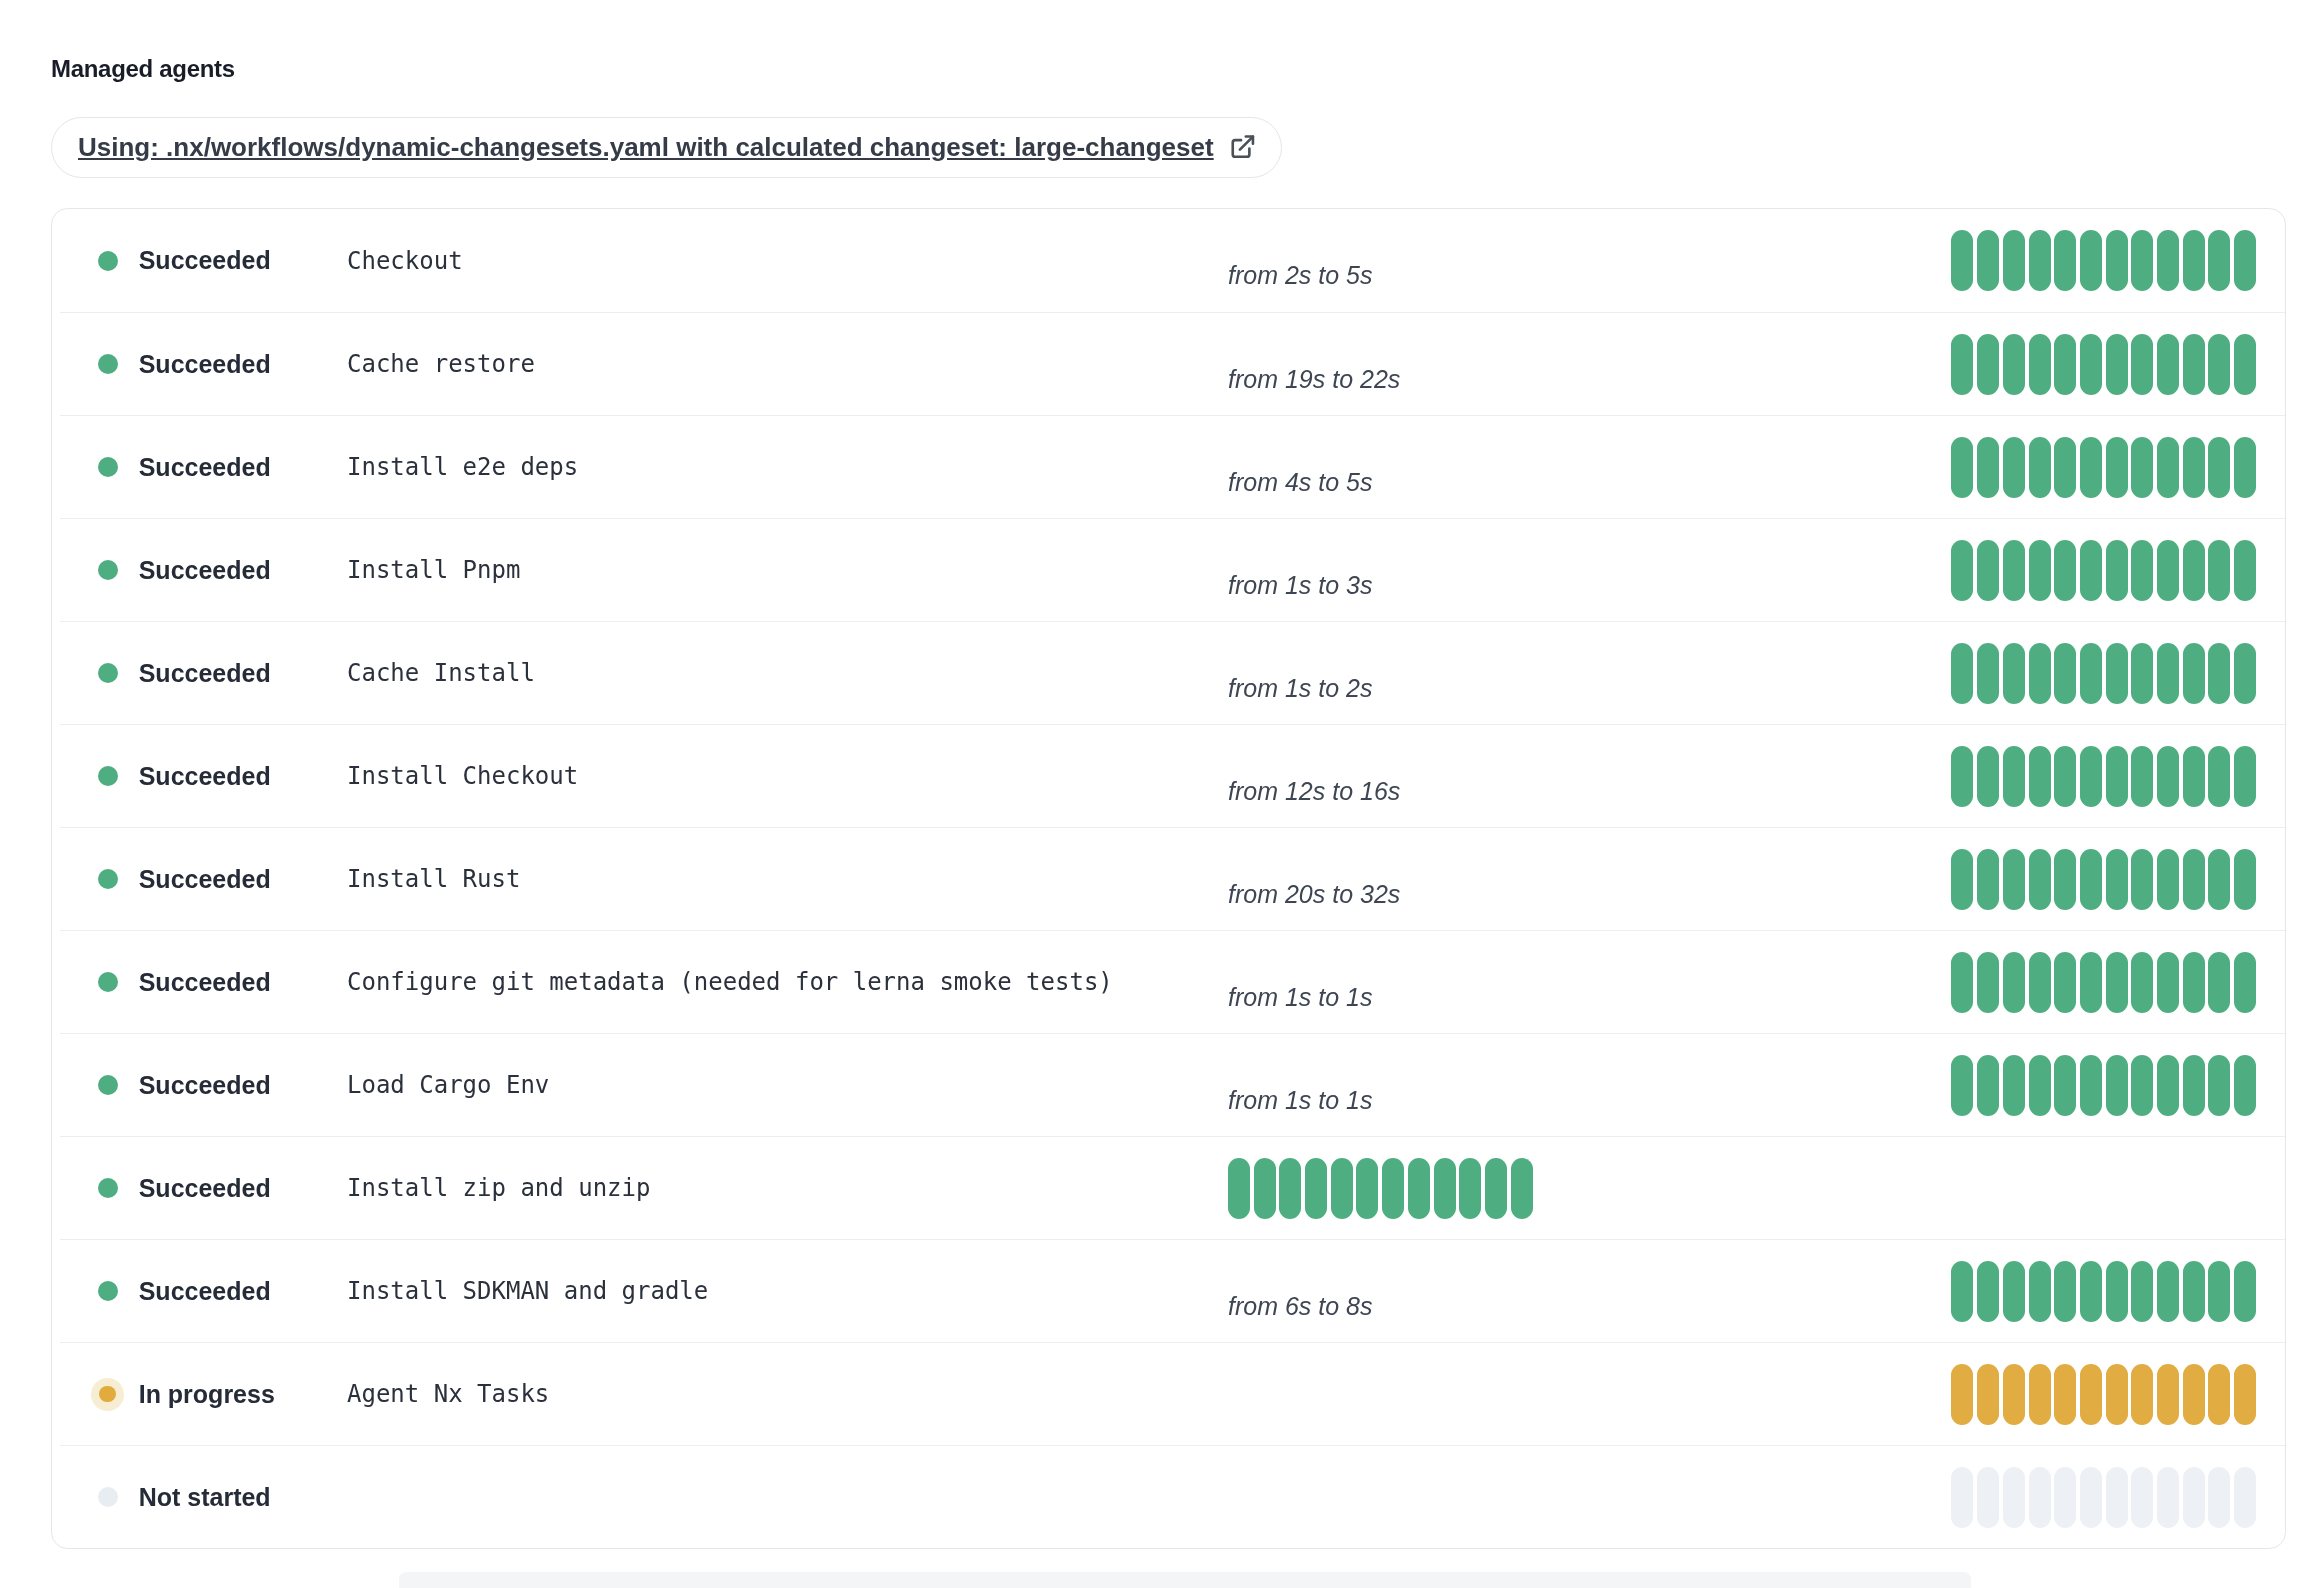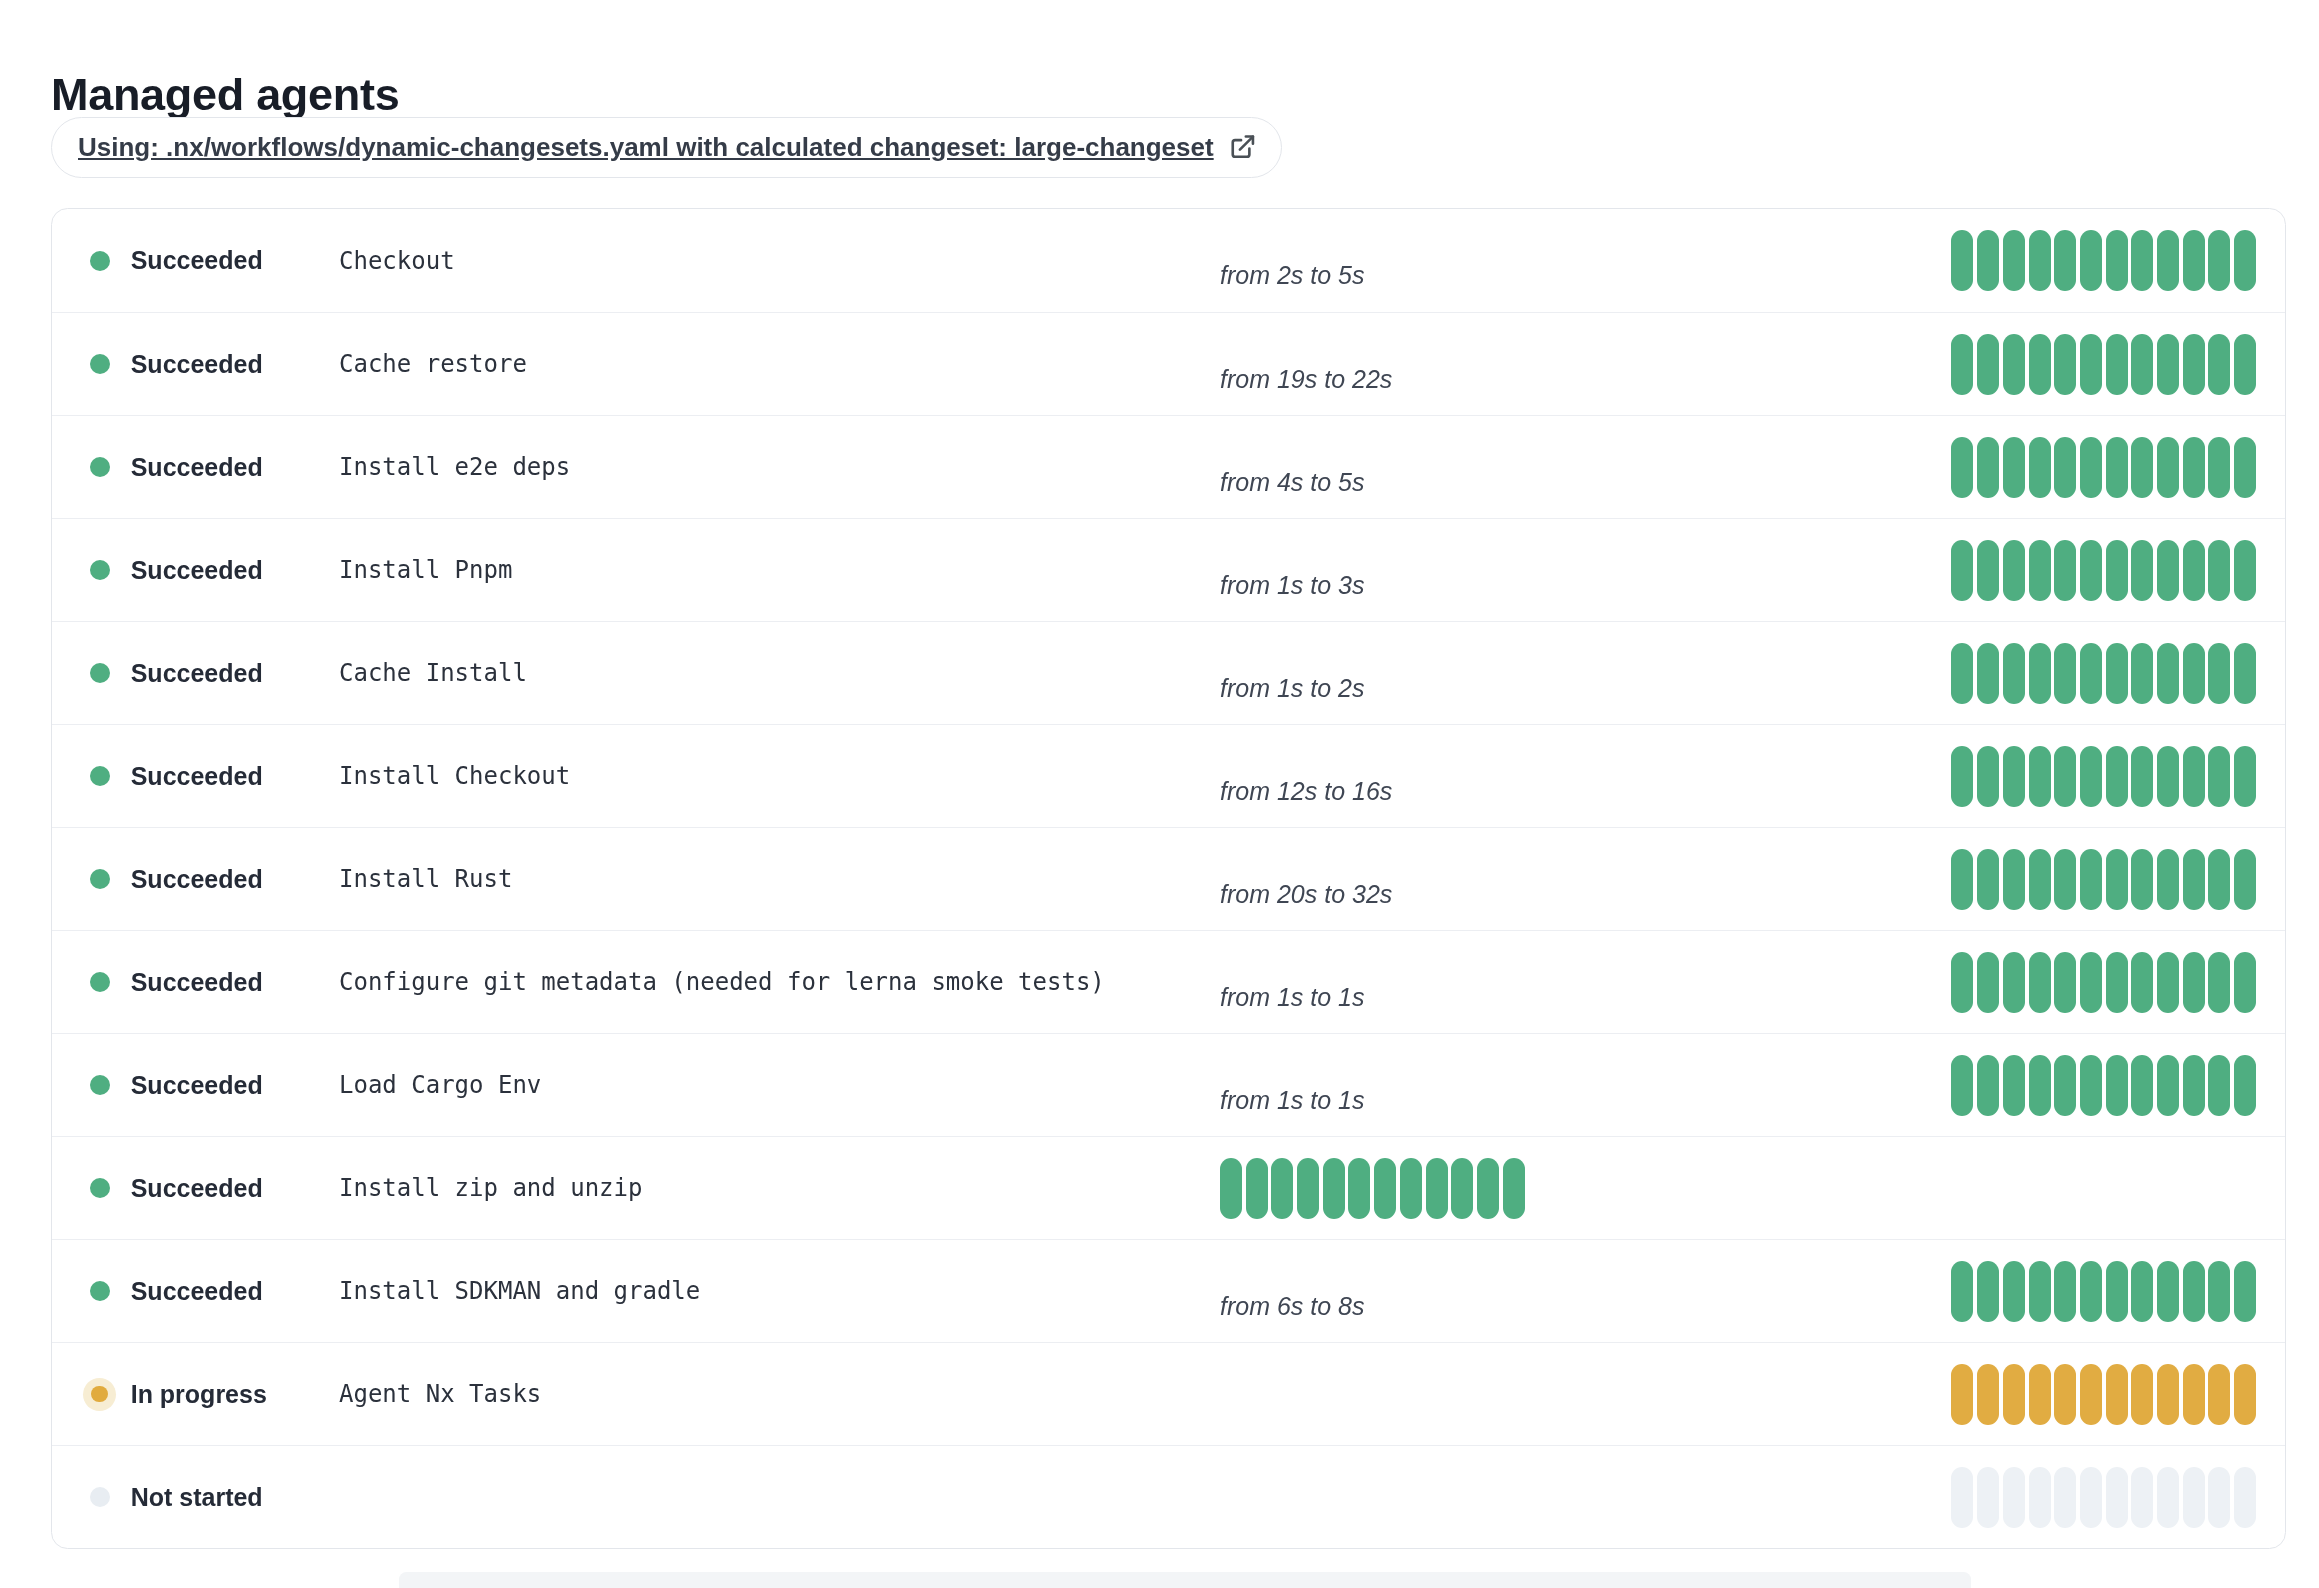--- a/index.html
+++ b/index.html
@@ -10,21 +10,21 @@
     background: #ffffff;
     font-family: "Liberation Sans", sans-serif;
     overflow: hidden;
     position: relative;
   }
 
   .page-title {
     position: absolute;
     left: 51px;
     top: 39px;
-    font-size: 45px;
+    font-size: 24px;
     font-weight: 700;
     color: #181d27;
     letter-spacing: -0.3px;
   }
 
   .banner {
     position: absolute;
     left: 51px;
     top: 117px;
     height: 61px;
@@ -51,20 +51,21 @@
 
   .agents-card {
     position: absolute;
     left: 51px;
     top: 208px;
     width: 2235px;
     background: #ffffff;
     border: 1.4px solid #e3e6eb;
     border-radius: 16.5px;
     overflow: hidden;
+    padding-left: 8px;
   }
 
   .step-row {
     display: flex;
     align-items: center;
     height: 103px;
     padding-left: 31px;
   }
   .step-row + .step-row { border-top: 1.4px solid #eceef2; }
 

